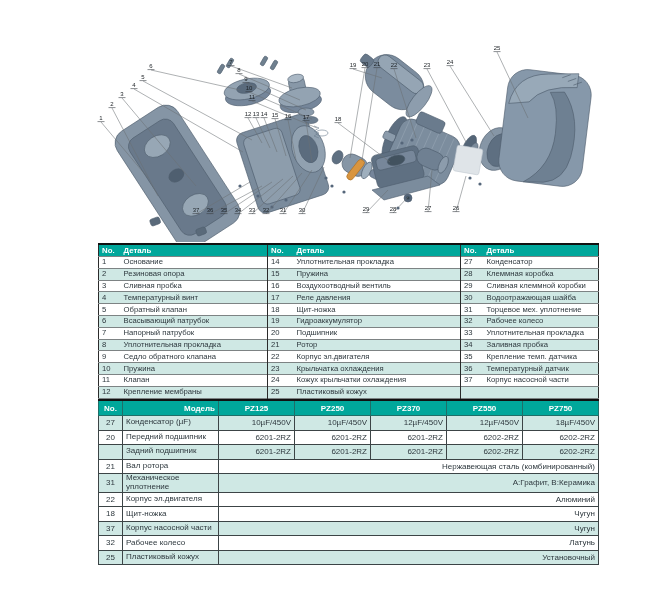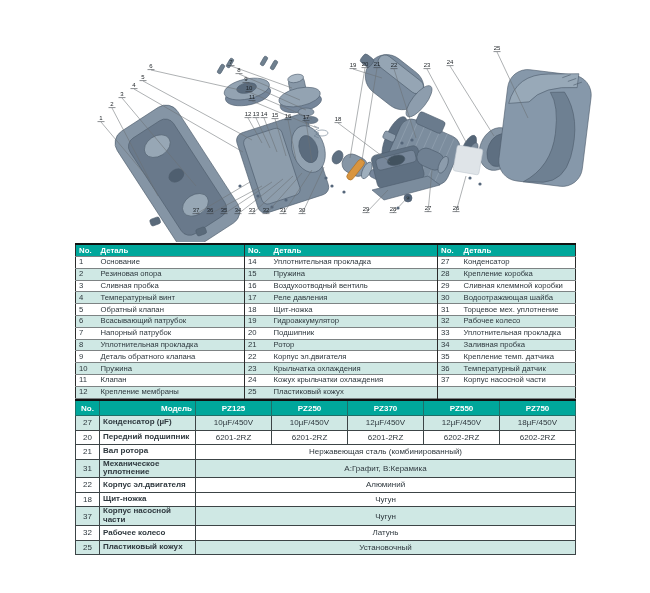--- a/index.html
+++ b/index.html
@@ -8,35 +8,35 @@
     --bdark:#2b2b2b;
     --brow:#7d8384;
   }
   html,body{margin:0;padding:0;}
   body{
     width:650px;height:593px;background:#ffffff;position:relative;
     font-family:"Liberation Sans", sans-serif;color:#2e383e;overflow:hidden;
   }
   svg text{font-family:"Liberation Sans", sans-serif;}
   #diagram{position:absolute;left:0;top:0;}
-  table{border-collapse:collapse;table-layout:fixed;position:absolute;}
+  table{border-collapse:collapse;table-layout:fixed;position:absolute;margin-left:23px;}
   th,td{padding:0 3px;overflow:hidden;white-space:nowrap;font-weight:normal;}
   .hd th{background:var(--teal);color:#fff;font-weight:bold;text-align:left;}
   tr.t td{background:var(--tint);}
   
   #parts-table{left:75px;top:243px;width:500px;font-size:7.7px;border:1px solid var(--bdark);border-top:2px solid #111;}
   #parts-table td{height:10.8px;line-height:10px;border-top:1px solid var(--brow);}
   #parts-table th{height:11px;font-size:7.8px;}
   #parts-table .gsep{border-left:1px solid var(--bdark);}
   
   #spec-table{left:75px;top:399px;width:500px;font-size:8px;border:1px solid var(--bdark);border-top:2px solid #111;}
   #spec-table th{height:14px;text-align:center;border:1px solid #1f6f68;font-size:8px;}
   #spec-table th.lh{text-align:right;}
-  #spec-table td{height:13.5px;line-height:9.5px;border:1px solid #3c4446;text-align:center;}
-  #spec-table td.name{text-align:left;white-space:normal;line-height:1.12;font-weight:bold;}
+  #spec-table td{height:13.5px;line-height:9.5px;border:1px solid #3c4446;text-align:right;}
+  #spec-table td.name{text-align:left;white-space:normal;line-height:1.12;}
   #spec-table td.no{text-align:center;}
 </style>
 </head>
 <body>
 
 <svg id="diagram" width="650" height="242" viewBox="0 0 650 242" xmlns="http://www.w3.org/2000/svg">
   <g stroke="#4e5d6d" stroke-width="0.6">
 
     <g transform="rotate(-33 178 178)">
       <rect x="142" y="108" width="72" height="138" rx="14" fill="#8595a5"></rect>
@@ -296,21 +296,21 @@
         <td>Уплотнительная прокладка</td>
         <td class="gsep">27</td>
         <td>Конденсатор</td>
       </tr>
       <tr class="t">
         <td>2</td>
         <td>Резиновая опора</td>
         <td class="gsep">15</td>
         <td>Пружина</td>
         <td class="gsep">28</td>
-        <td>Крепление коробка</td>
+        <td>Клеммная коробка</td>
       </tr>
       <tr>
         <td>3</td>
         <td>Сливная пробка</td>
         <td class="gsep">16</td>
         <td>Воздухоотводный вентиль</td>
         <td class="gsep">29</td>
         <td>Сливная клеммной коробки</td>
       </tr>
       <tr class="t">
@@ -348,21 +348,21 @@
       <tr class="t">
         <td>8</td>
         <td>Уплотнительная прокладка</td>
         <td class="gsep">21</td>
         <td>Ротор</td>
         <td class="gsep">34</td>
         <td>Заливная пробка</td>
       </tr>
       <tr>
         <td>9</td>
-        <td>Деталь обратного клапана</td>
+        <td>Седло обратного клапана</td>
         <td class="gsep">22</td>
         <td>Корпус эл.двигателя</td>
         <td class="gsep">35</td>
         <td>Крепление темп. датчика</td>
       </tr>
       <tr class="t">
         <td>10</td>
         <td>Пружина</td>
         <td class="gsep">23</td>
         <td>Крыльчатка охлаждения</td>
@@ -429,20 +429,29 @@
       </tr>
       <tr>
         <td class="no">20</td>
         <td class="name">Передний подшипник</td>
         <td>6201-2RZ</td>
         <td>6201-2RZ</td>
         <td>6201-2RZ</td>
         <td>6202-2RZ</td>
         <td>6202-2RZ</td>
       </tr>
+      <tr class="t">
+        <td class="no"></td>
+        <td class="name">Задний подшипник</td>
+        <td>6201-2RZ</td>
+        <td>6201-2RZ</td>
+        <td>6201-2RZ</td>
+        <td>6202-2RZ</td>
+        <td>6202-2RZ</td>
+      </tr>
       <tr>
         <td class="no">21</td>
         <td class="name">Вал ротора</td>
         <td colspan="5">Нержавеющая сталь (комбинированный)</td>
       </tr>
       <tr class="t">
         <td class="no">31</td>
         <td class="name">Механическое уплотнение</td>
         <td colspan="5">А:Графит, В:Керамика</td>
       </tr>

